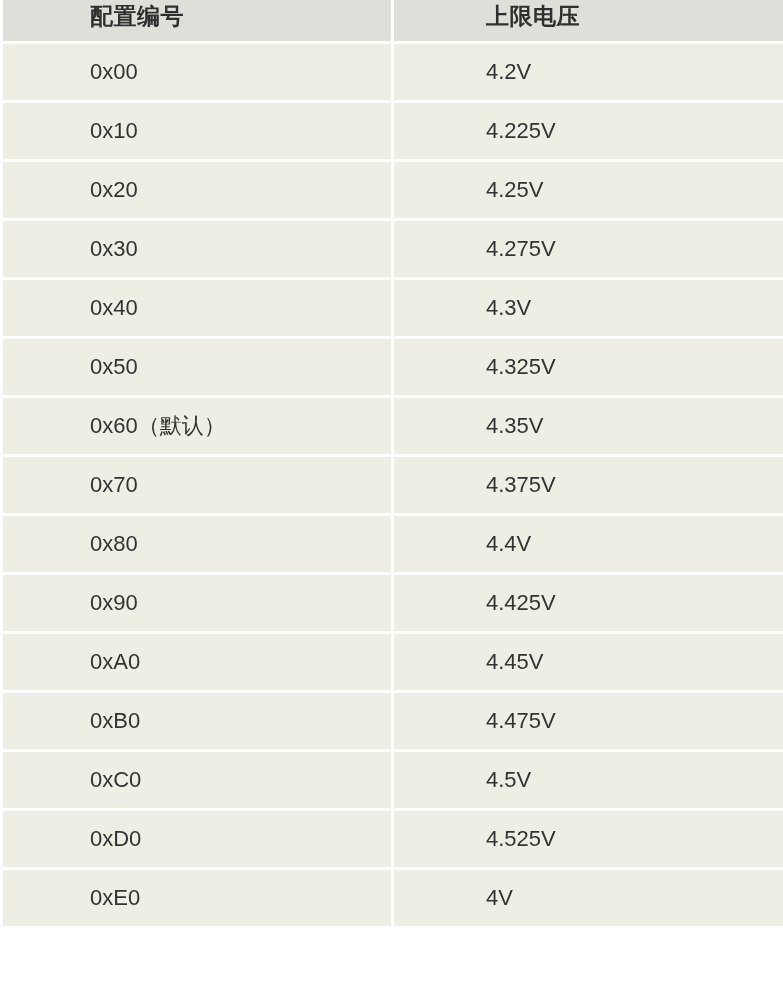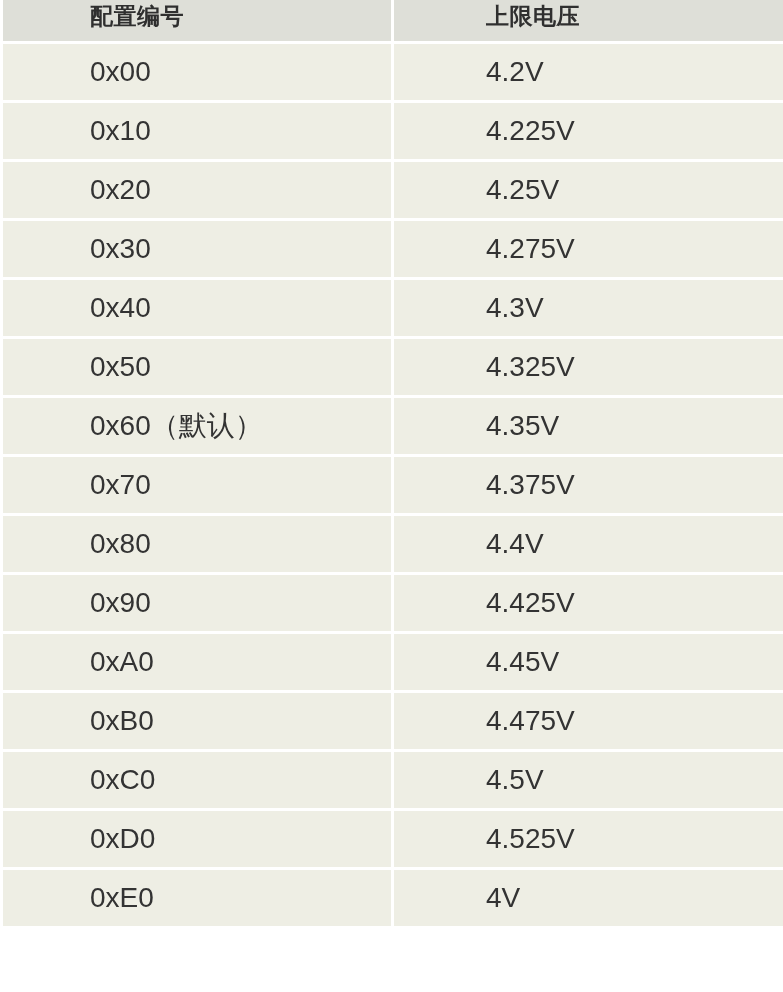--- a/index.html
+++ b/index.html
@@ -53,21 +53,21 @@
     background: #dedfd8;
     font-size: 23px;
     font-weight: bold;
     color: #2f2f2f;
     letter-spacing: 0.5px;
   }
 
   #config-table tbody td {
     height: 56px;
     background: #eeeee4;
-    font-size: 28px;
+    font-size: 22px;
     color: #333333;
     white-space: nowrap;
   }
 
   
   #config-table th.cell-voltage,
   #config-table td.cell-voltage {
     padding-left: 92px;
   }
 </style>

